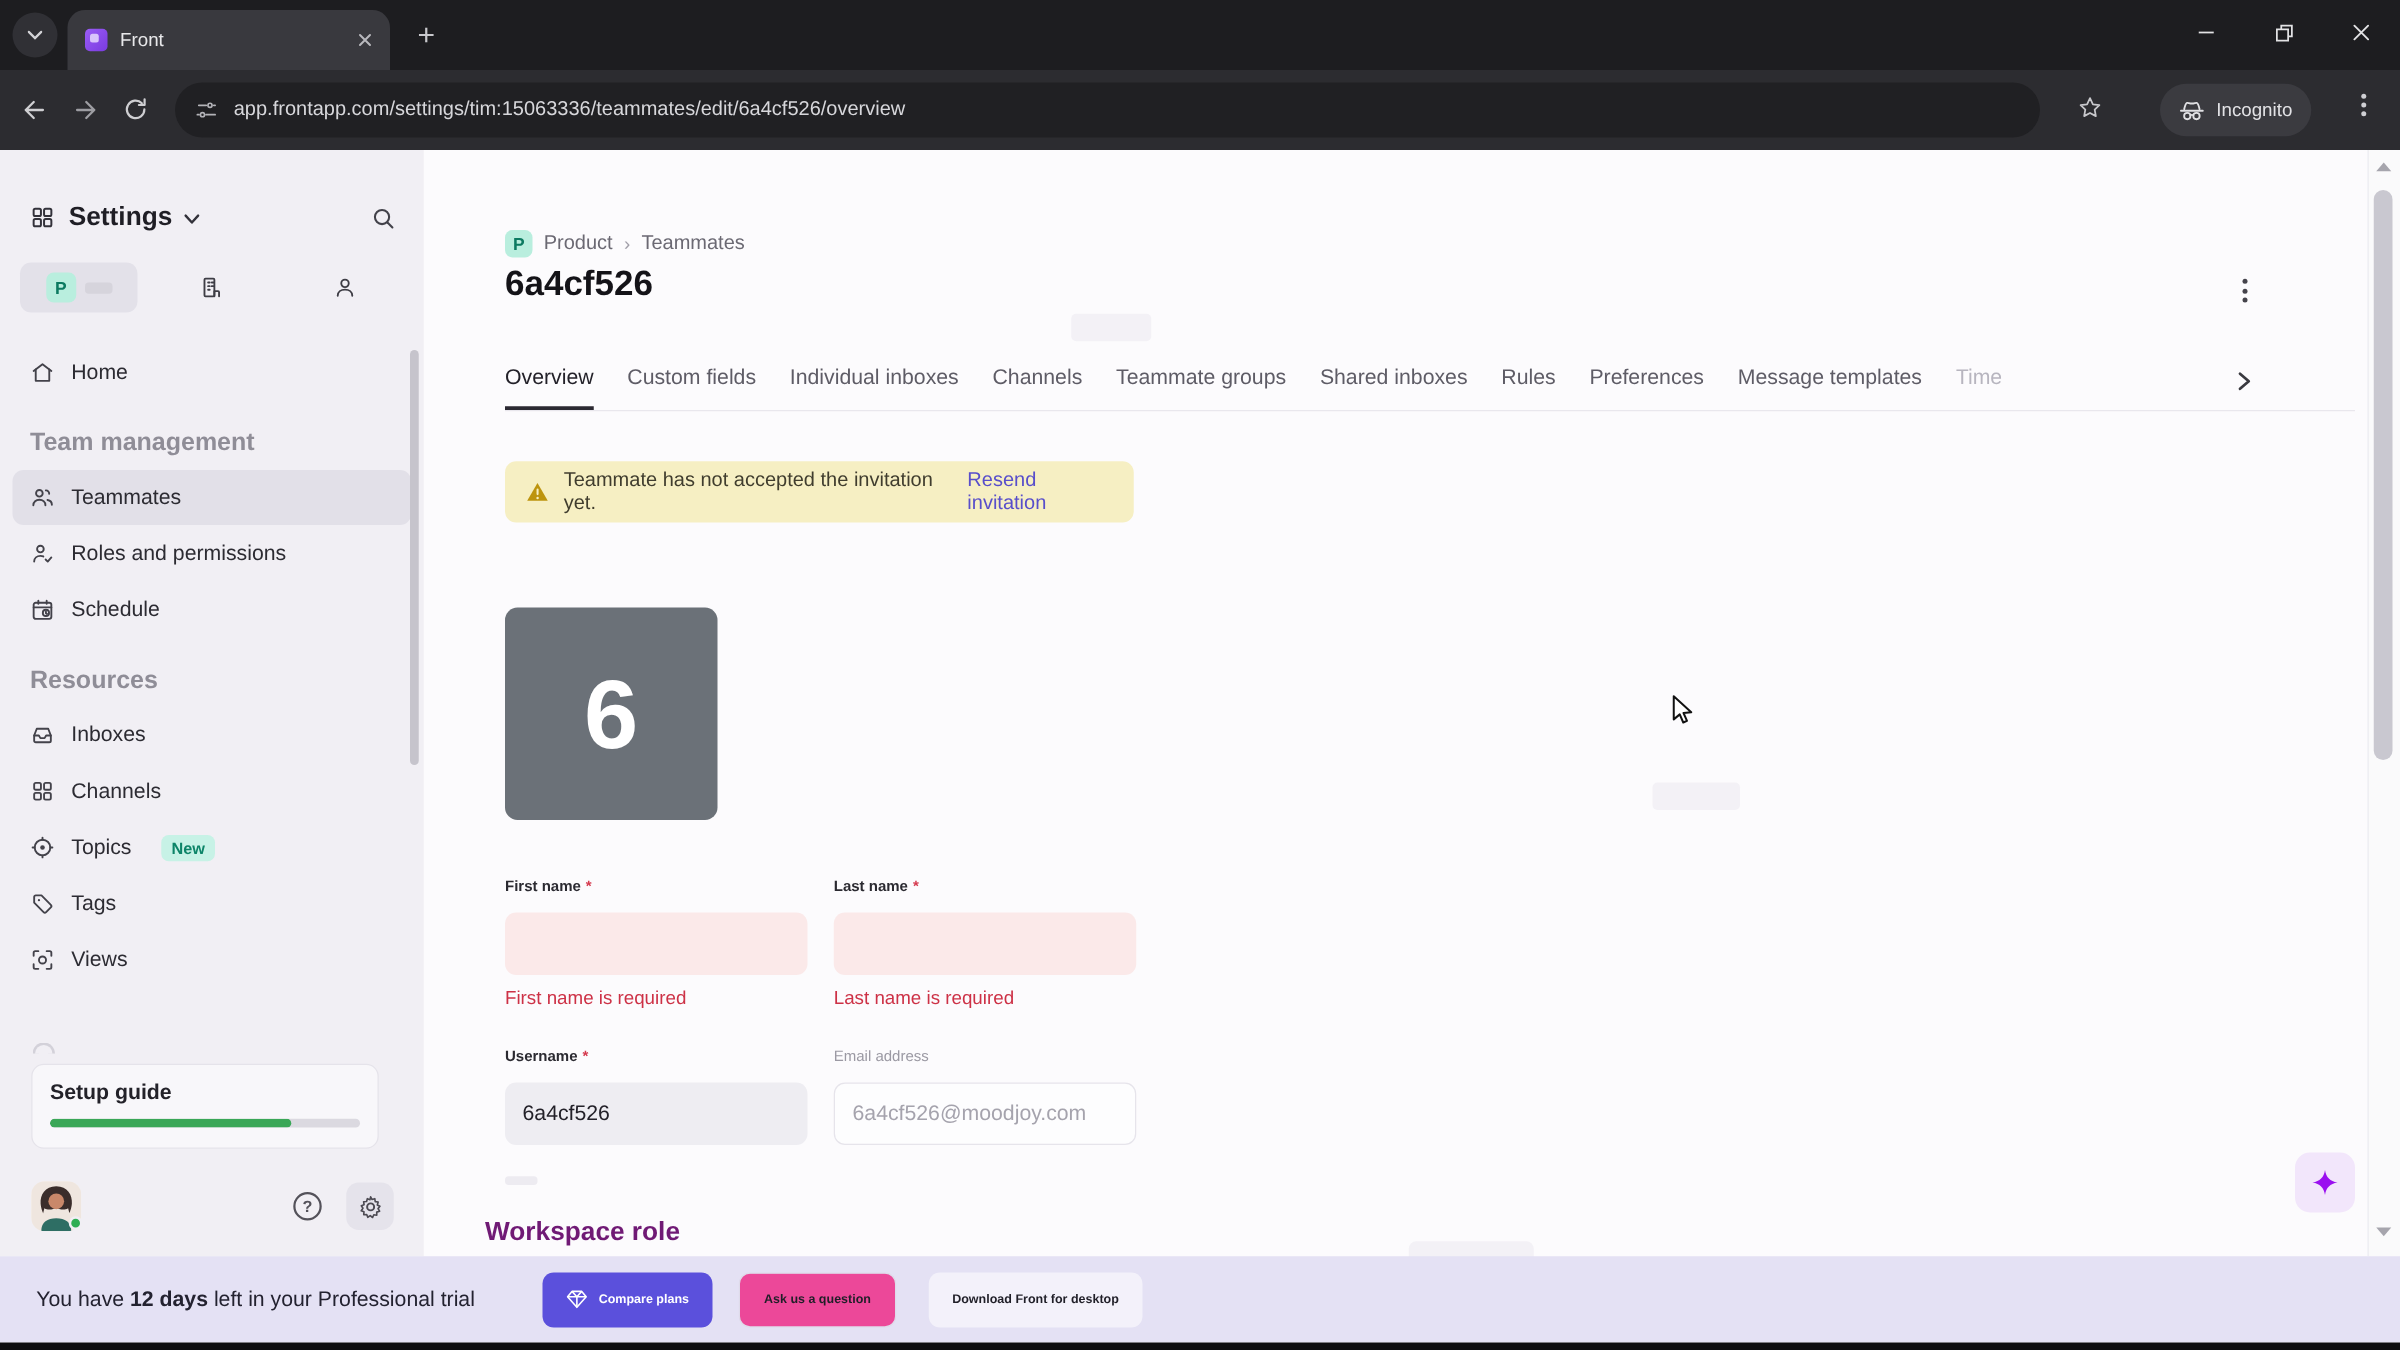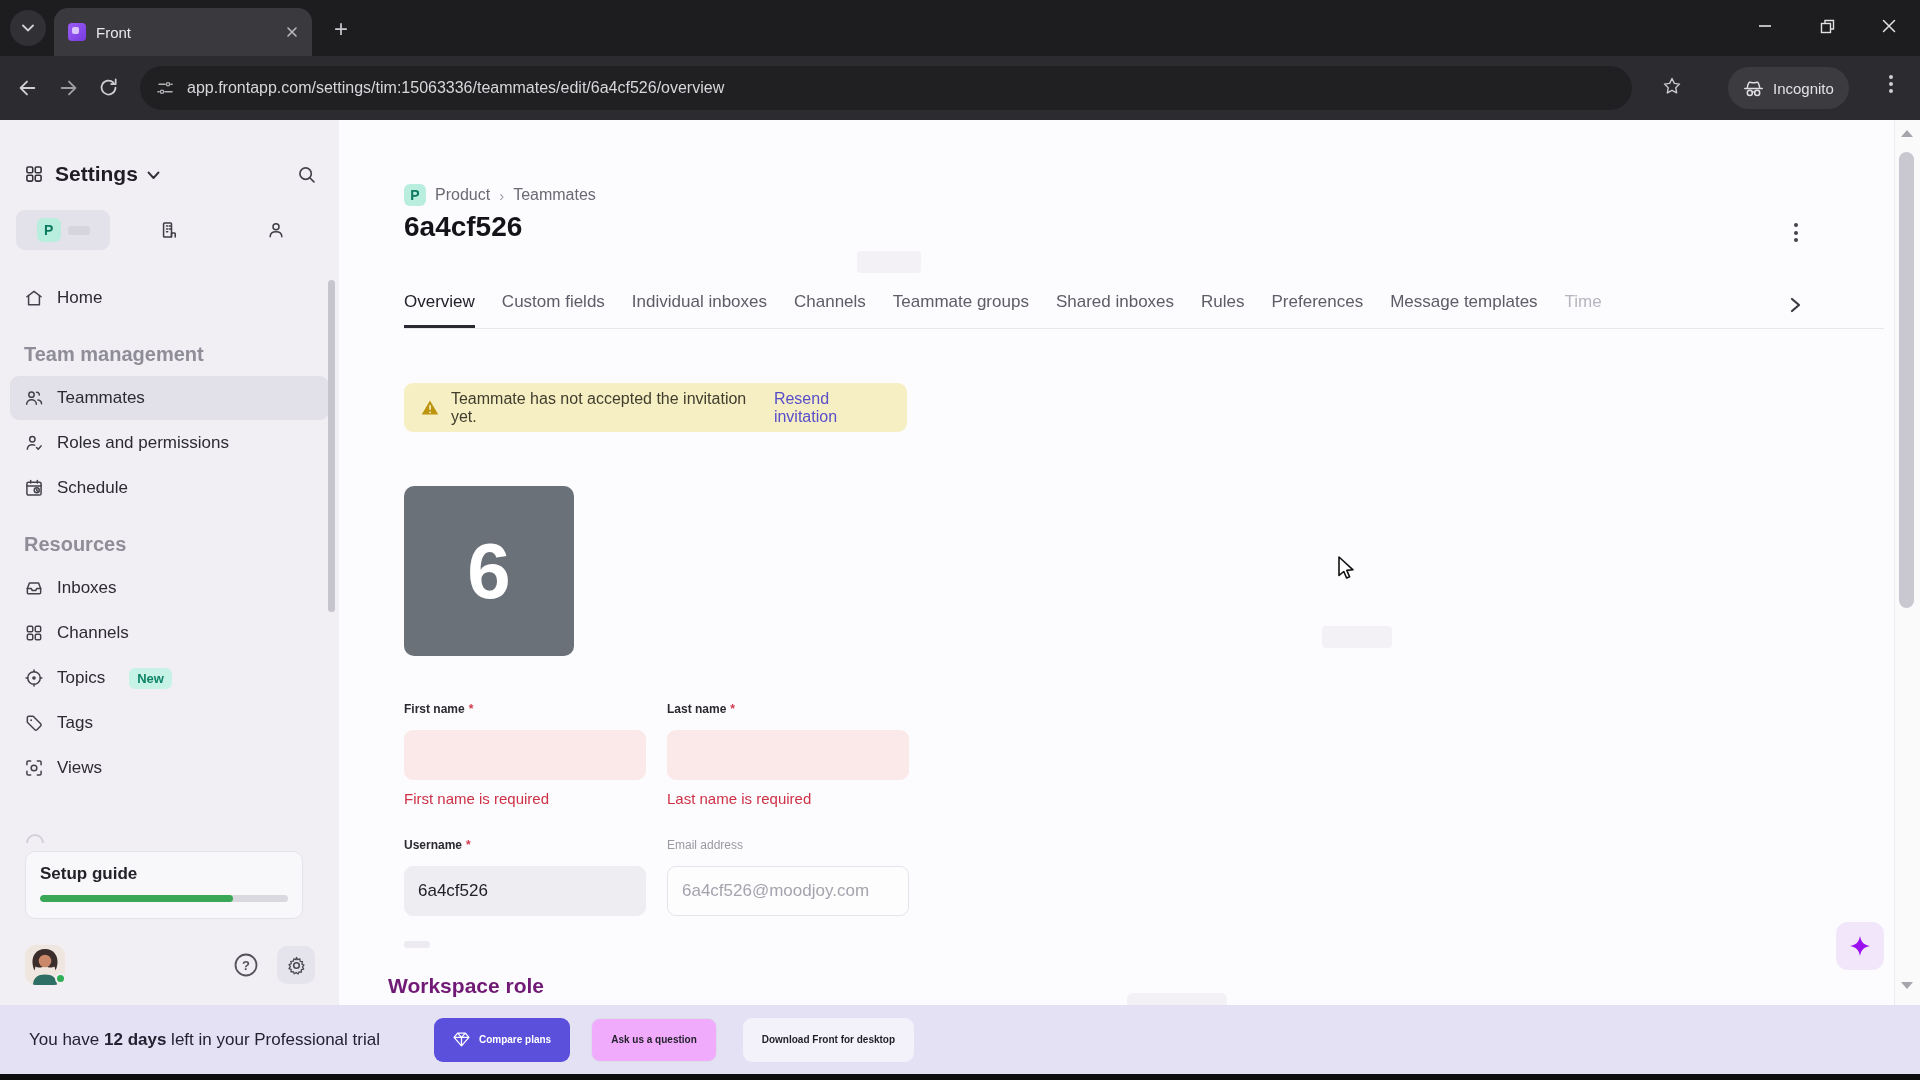--- a/index.html
+++ b/index.html
@@ -86,21 +86,21 @@
   .kebab { position:absolute; left:1792px; top:220px; width:8px; }
   .kebab .dot { background:#45434b; width:4px; height:4px; margin:3.4px auto; }
 
   .tabs-wrap { position:absolute; left:404px; top:292px; width:1480px; display:flex; gap:27px;
     align-items:flex-end; border-bottom:1px solid #e9e7ed; }
   .tab-item { font-size:17px; color:#5e5c66; padding-bottom:16px; white-space:nowrap; }
   .tab-item.active { color:#232129; font-weight:500; box-shadow:inset 0 -3px 0 #2b2932; }
   .tab-item.clipped { max-width:36px; overflow:hidden; color:#b7b5bf; }
   .tabs-overflow { position:absolute; left:1790px; top:297px; }
 
-  .banner { position:absolute; left:404px; top:383px; width:503px; height:49px; background:#f6efc3;
+  .banner { position:absolute; left:404px; top:369px; width:503px; height:49px; background:#f6efc3;
     border-radius:9px; display:flex; align-items:center; padding:0 17px; }
   .banner-text { font-size:16px; color:#403d2e; margin-left:12px; }
   .banner-link { font-size:16px; color:#584ecb; font-weight:500; margin-left:15px; }
 
   .big-avatar { position:absolute; left:404px; top:486px; width:170px; height:170px; border-radius:10px;
     background:#6b7178; display:flex; align-items:center; justify-content:center; }
   .big-avatar span { color:#fff; font-size:78px; font-weight:700; }
 
   .fld-label { position:absolute; font-size:12px; font-weight:600; color:#2b2a31; }
   .fld-label.disabled { color:#9b99a3; font-weight:400; }
@@ -128,21 +128,21 @@
     border-left:6px solid transparent; border-right:6px solid transparent; border-top:7px solid #a6a5ad; }
 
   
   .trial-bar { position:absolute; left:0; top:1005px; width:1920px; height:69px; background:#e4e1f4;
     display:flex; align-items:center; padding-left:29px; z-index:5; }
   .trial-text { font-size:17px; color:#232230; }
   .trial-text b { font-weight:700; }
   .tb-btn { height:44px; border-radius:9px; display:flex; align-items:center; justify-content:center;
     font-size:10px; font-weight:700; padding:0 19px; }
   .btn-compare { margin-left:54px; background:#5b50dc; color:#ffffff; gap:9px; }
-  .btn-ask { margin-left:21px; background:#f0abfc; color:#201f28; border:1px solid #dedcea; }
+  .btn-ask { margin-left:21px; background:#ec4899; color:#201f28; border:1px solid #dedcea; }
   .btn-download { margin-left:26px; background:rgba(255,255,255,0.55); color:#201f28; }
   .bottom-strip { position:absolute; left:0; top:1074px; width:1920px; height:6px; background:#0d0d0f; z-index:6; }
 
   .cursor { position:absolute; left:1334px; top:555px; z-index:9; }
 </style>
 </head>
 <body>
 
 <div class="titlebar">
   <div class="tabstrip-chevron">

